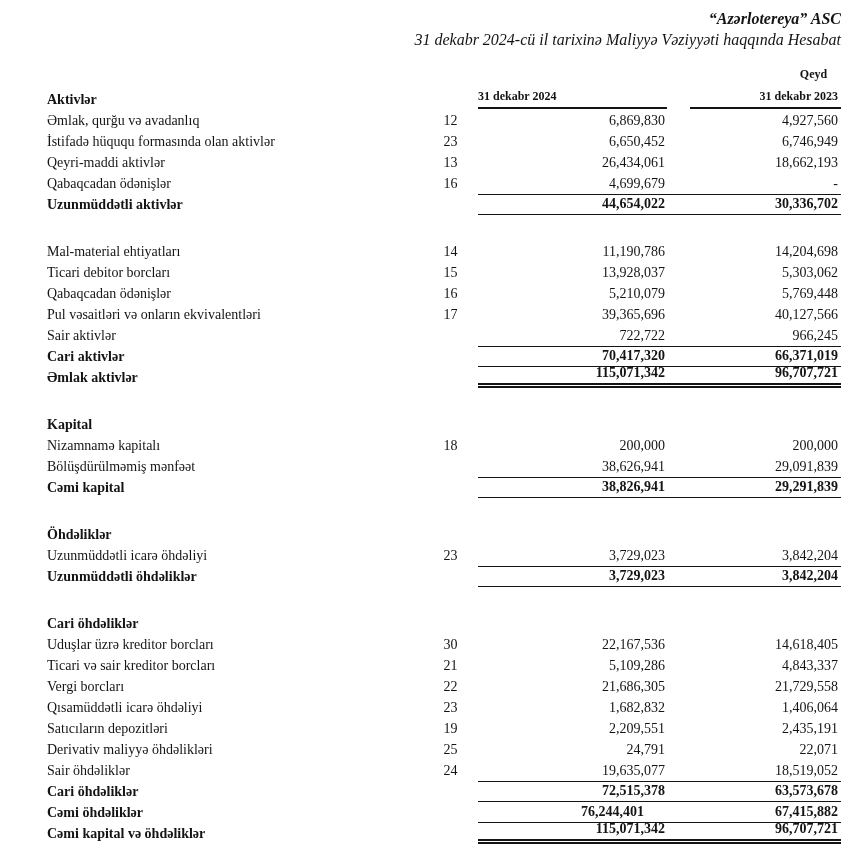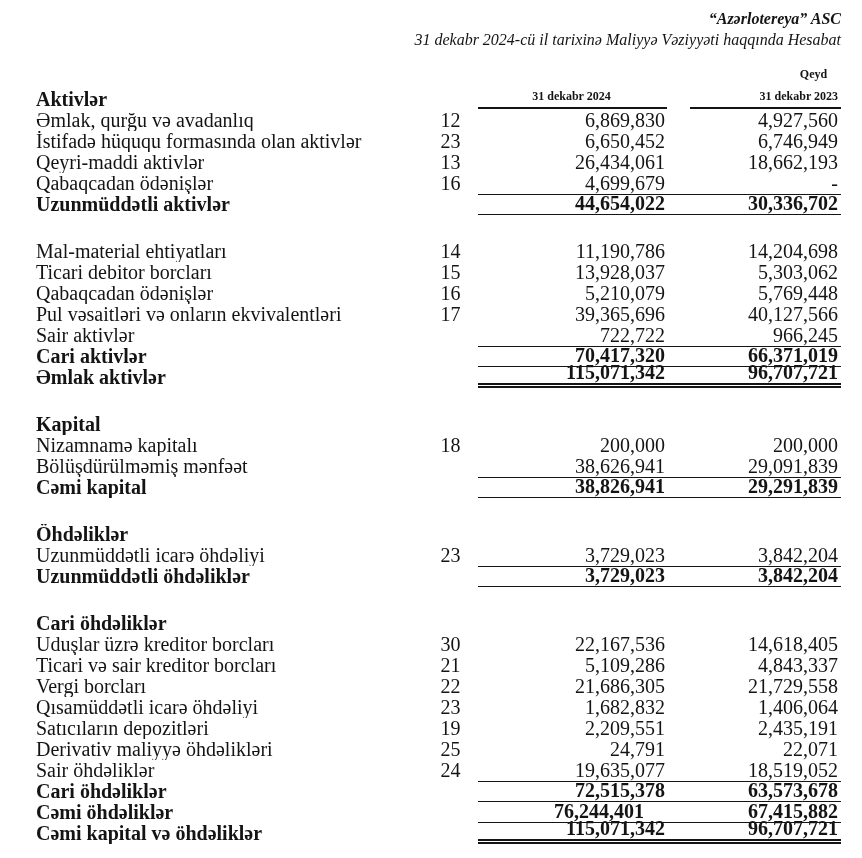--- a/index.html
+++ b/index.html
@@ -20,26 +20,26 @@
   
   .colheader,.row{display:flex;align-items:flex-end;}
   .c-label{flex:1;white-space:nowrap;overflow:hidden;}
   .c-note{width:55px;text-align:center;}
   .c-vals{width:363px;display:flex;box-sizing:border-box;height:100%;align-items:flex-end;}
   .c-2024{width:189px;text-align:right;padding-right:2px;box-sizing:border-box;}
   .c-2023{width:174px;text-align:right;padding-right:3px;box-sizing:border-box;}
 
   
   .colheader{margin-top:13px;height:26px;font-weight:bold;font-size:12px;line-height:22px;flex-direction:column;}
-  .h-2024{width:189px;text-align:center;padding-right:2px;box-sizing:border-box;border-bottom:2px solid #141414;}
+  .h-2024{width:189px;text-align:left;padding-right:2px;box-sizing:border-box;border-bottom:2px solid #141414;}
   .h-gap{width:23px;}
   .h-2023{width:151px;text-align:right;padding-right:3px;box-sizing:border-box;border-bottom:2px solid #141414;}
 
   
-  .row{height:21px;line-height:21px;font-size:20px;}
+  .row{height:21px;line-height:21px;font-size:14px;margin-left:11px;}
   .row.spacer{height:26px;}
   .row.section .c-label{font-weight:bold;}
   .row.subtotal,.row.total,.row.grand{font-weight:bold;}
   .row.subtotal .c-vals{border-top:1.5px solid #141414;border-bottom:1.5px solid #141414;}
   .row.total .c-vals{border-bottom:1.5px solid #141414;gap:40px;}
   .row.grand .c-vals{border-bottom:5px double #141414;}
 </style>
 </head>
 <body>
 

